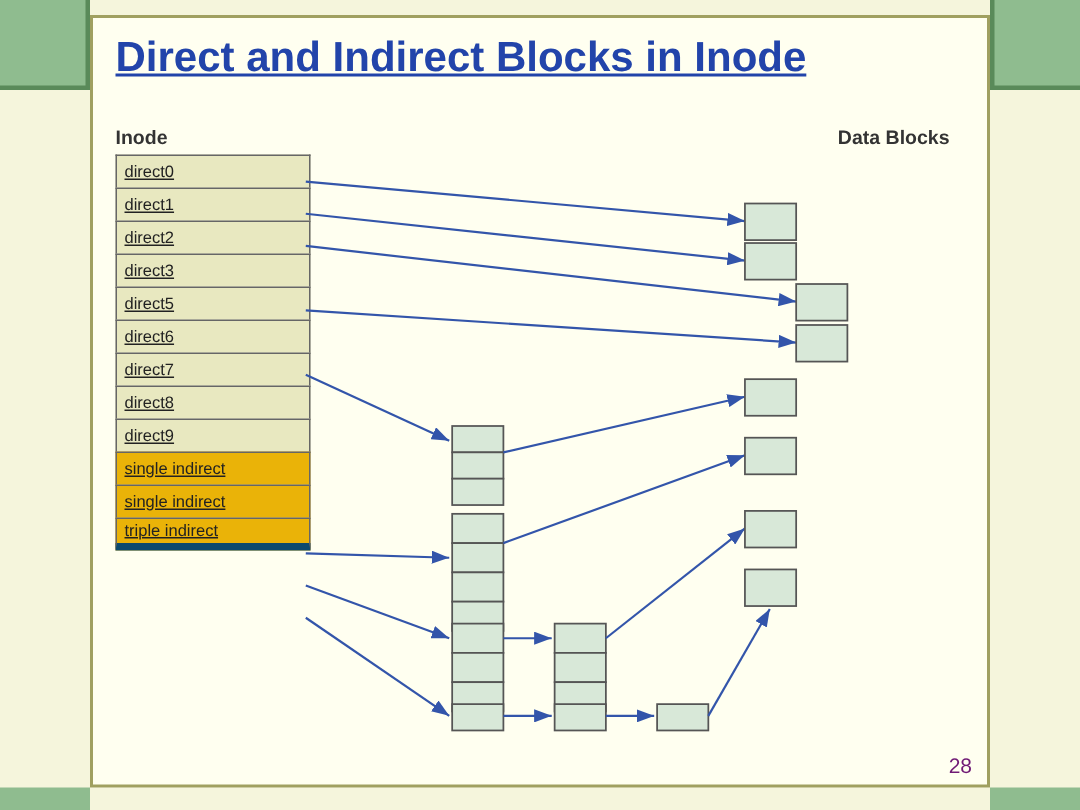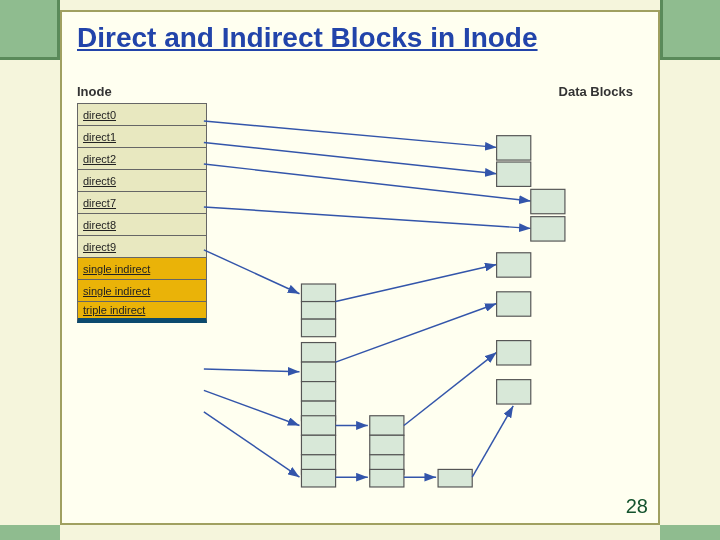--- a/index.html
+++ b/index.html
@@ -115,22 +115,22 @@
       left: 0;
       width: 100%;
       height: 440px;
     }
 
     
     .page-number {
       position: absolute;
       bottom: 5px;
       right: 10px;
-      font-size: 20px;
-      color: #14532d;
+      font-size: 14px;
+      color: #701a75;
     }
   </style>
 </head>
 <body>
 
 <div class="corner-tl"></div>
 <div class="corner-tr"></div>
 <div class="corner-bl"></div>
 <div class="corner-br"></div>
 
@@ -138,20 +138,22 @@
   <div class="title">Direct and Indirect Blocks in Inode</div>
 
   <div class="diagram-area">
 
     <div class="inode-table">
       <div class="inode-label">Inode</div>
 
     <div class="inode-row">direct0</div>
         <div class="inode-row">direct1</div>
         <div class="inode-row">direct2</div>
+        <div class="inode-row">direct3</div>
+        <div class="inode-row">direct5</div>
         <div class="inode-row">direct6</div>
         <div class="inode-row">direct7</div>
         <div class="inode-row">direct8</div>
         <div class="inode-row">direct9</div>
         <div class="inode-row highlight">single indirect</div>
         <div class="inode-row highlight">single indirect</div>
         <div class="inode-row highlight">triple indirect</div>
       </div>
 
     <div class="data-blocks-label">Data Blocks</div>

